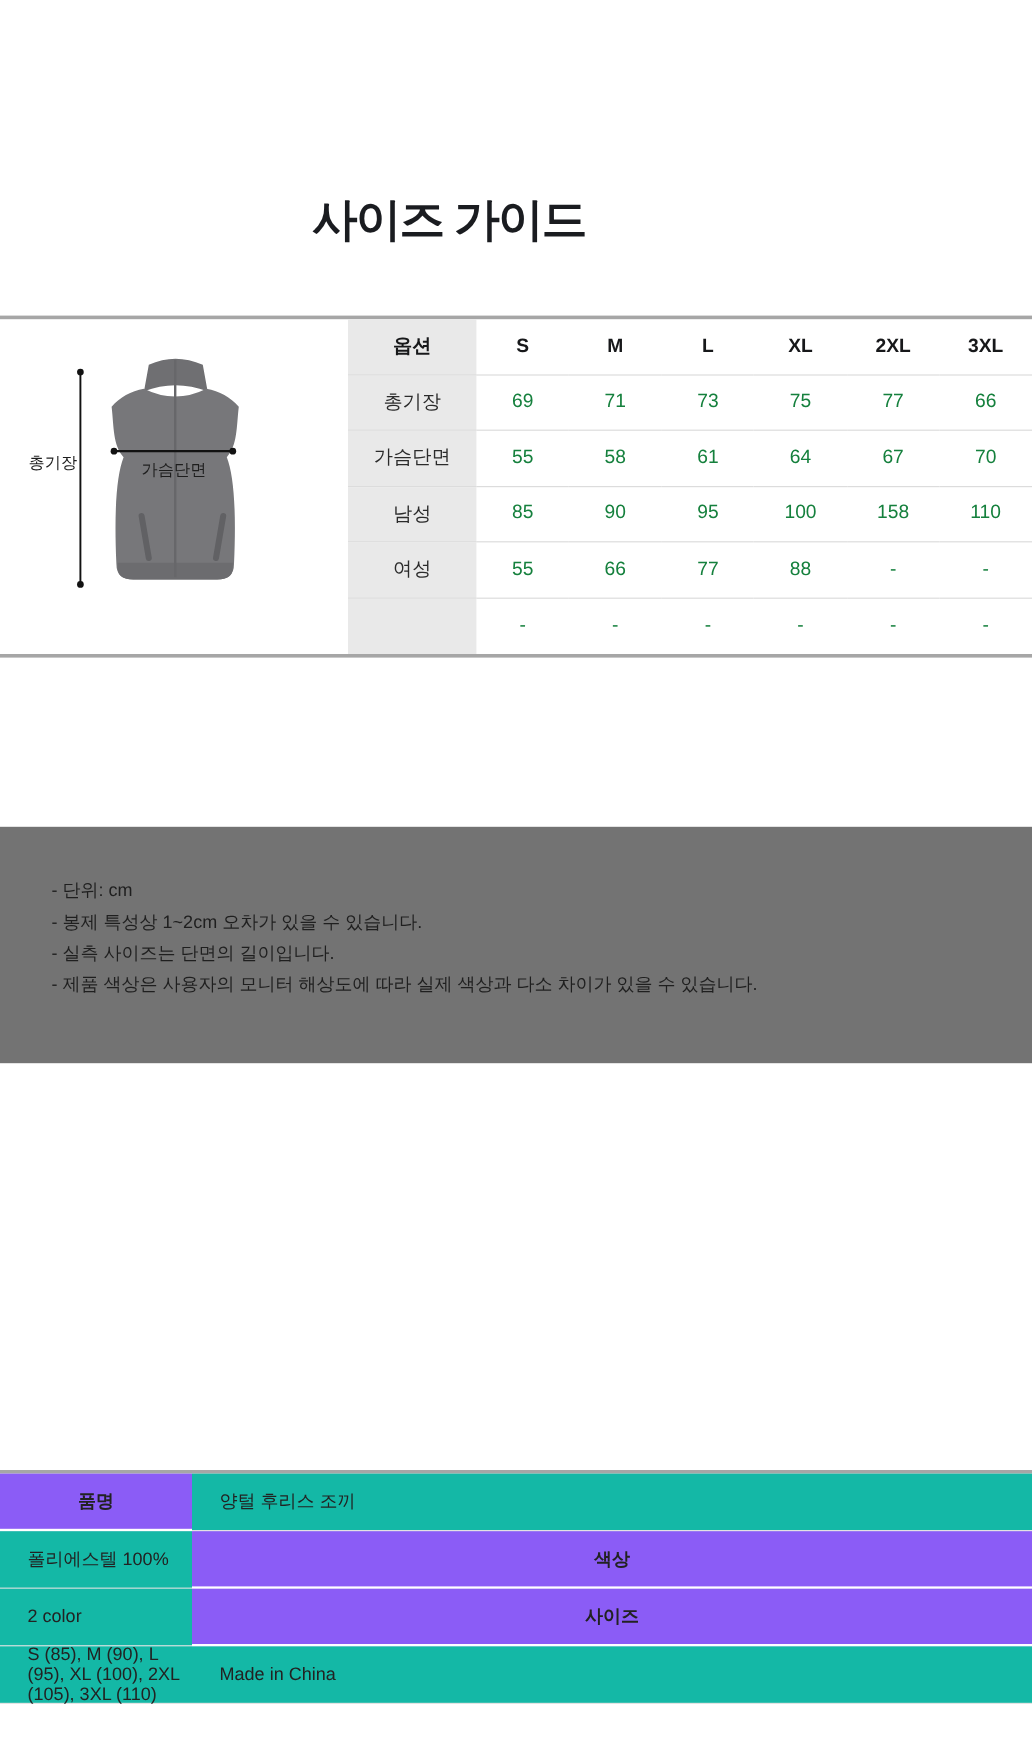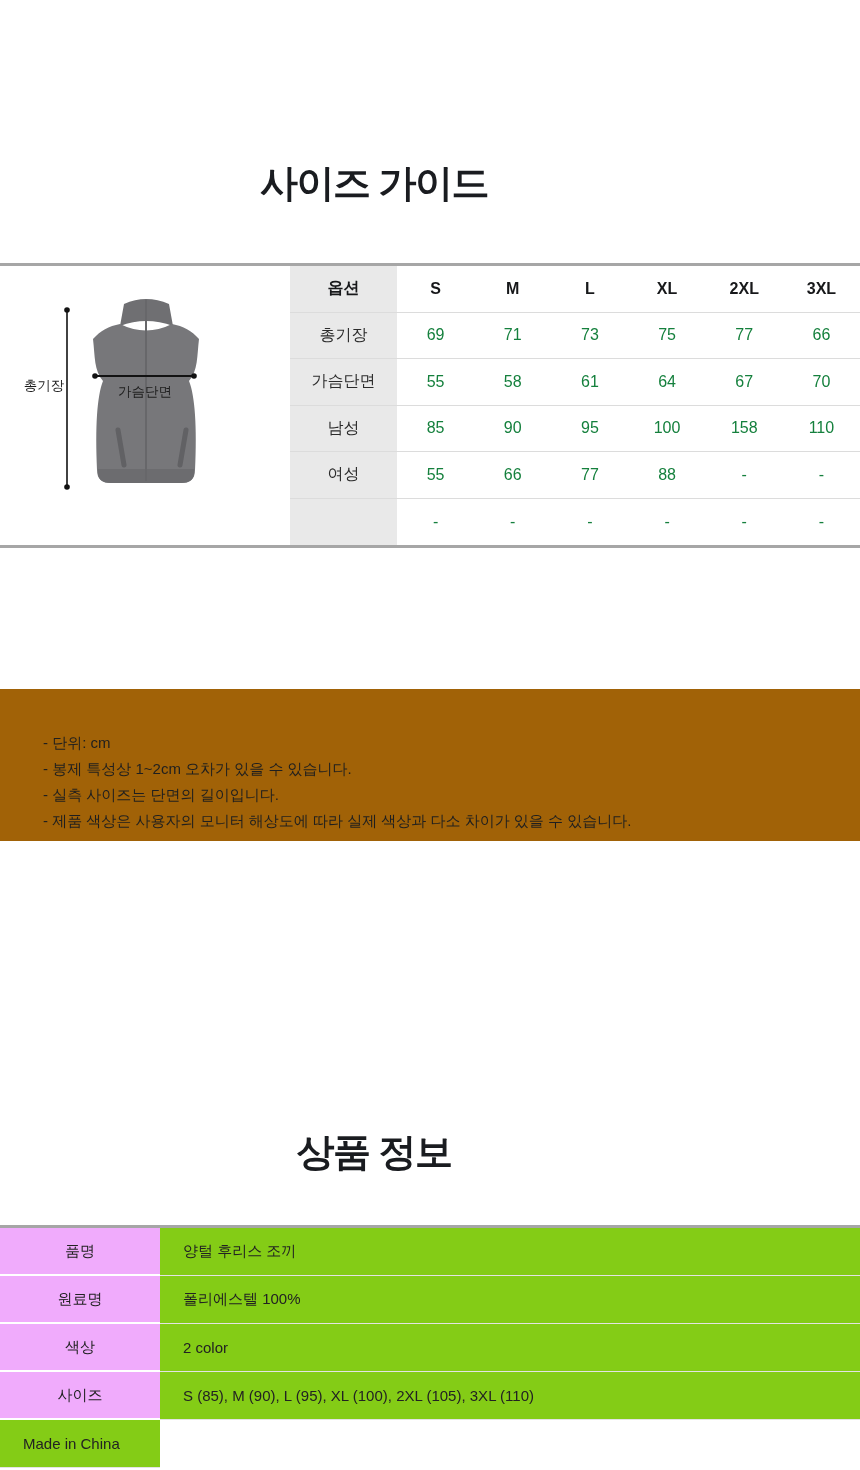--- a/index.html
+++ b/index.html
@@ -37,39 +37,39 @@
   .size-table .head { font-weight:700; color:#17181a; }
   .size-table .rlast { border-bottom:none; }
 
   
   .vest-wrap { position:absolute; left:18px; top:280px; width:250px; height:230px; }
   .vest-wrap svg { display:block; }
   .vest-wrap text { font-family:"Liberation Sans","DejaVu Sans",sans-serif; fill:#1d1d1d; }
 
   
   .notes {
-    position:absolute; left:0; top:689px; width:860px; height:152px;
-    background:#a16207; padding:41px 30px 0 43px;
+    position:absolute; left:0; top:689px; width:860px; height:197px;
+    background:#737373; padding:41px 30px 0 43px;
     font-size:15px; color:#1f1f1f;
   }
   .notes p { line-height:26px; font-weight:400; }
 
   
   .product-table {
     position:absolute; left:0; top:1228px; width:860px;
     display:grid; grid-template-columns:160px 1fr; grid-auto-rows:48px;
     font-size:15px;
   }
   .product-table .plab {
-    background:#f0abfc; display:flex; align-items:center; justify-content:center;
-    font-weight:400; color:#222; border-bottom:2px solid #ffffff;
+    background:#8b5cf6; display:flex; align-items:center; justify-content:center;
+    font-weight:700; color:#222; border-bottom:2px solid #ffffff;
   }
   .product-table .pval {
     display:flex; align-items:center; padding-left:23px; color:#222;
-    border-bottom:1px solid #e3e3e3; background:#84cc16;
+    border-bottom:1px solid #e3e3e3; background:#14b8a6;
   }
 </style>
 </head>
 <body>
 
 <div class="page">
 
   <h1 class="main-title" id="size-title">사이즈 가이드</h1>
 
   <div class="rule" id="rule-size-top"></div>
@@ -162,29 +162,27 @@
     <div class="cell rlast">-</div>
   </div>
 
   <div class="notes">
     <p>- 단위: cm</p>
     <p>- 봉제 특성상 1~2cm 오차가 있을 수 있습니다.</p>
     <p>- 실측 사이즈는 단면의 길이입니다.</p>
     <p>- 제품 색상은 사용자의 모니터 해상도에 따라 실제 색상과 다소 차이가 있을 수 있습니다.</p>
   </div>
 
-  <h1 class="main-title" id="info-title">상품 정보</h1>
 
   <div class="rule" id="rule-info-top"></div>
 
   <div class="product-table">
     <div class="plab">품명</div>
     <div class="pval">양털 후리스 조끼</div>
 
-    <div class="plab">원료명</div>
     <div class="pval">폴리에스텔 100%</div>
 
     <div class="plab">색상</div>
     <div class="pval">2 color</div>
 
     <div class="plab">사이즈</div>
     <div class="pval">S (85), M (90), L (95), XL (100), 2XL (105), 3XL (110)</div>
 
     <div class="pval">Made in China</div>
   </div>

